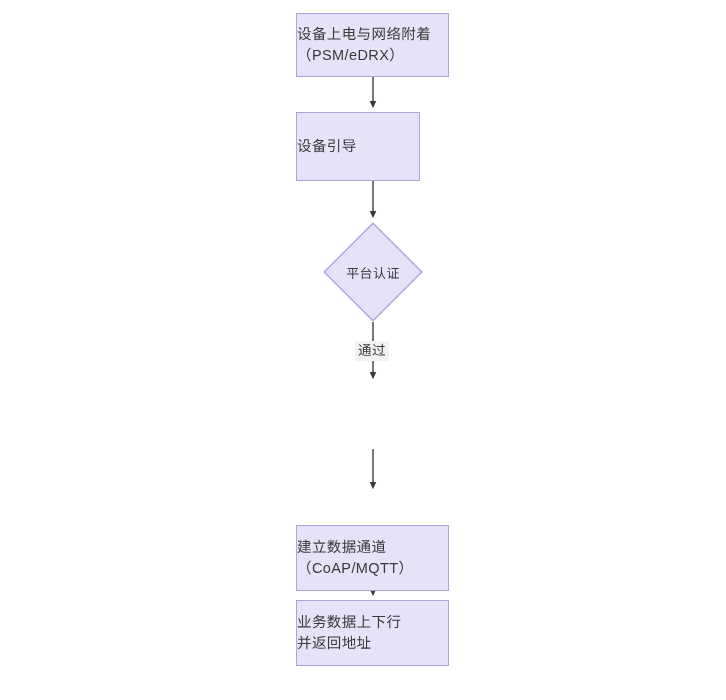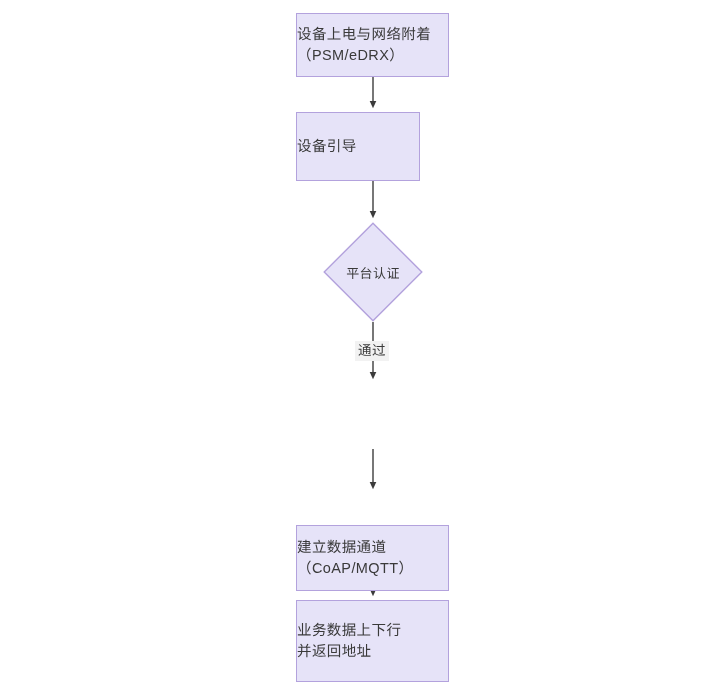--- a/index.html
+++ b/index.html
@@ -52,21 +52,21 @@
     line-height: 21px;
     letter-spacing: 0.4px;
     white-space: nowrap;
     color: #3a3a3a;
   }
 
   .node-1 { left: 296px; top: 13px;  width: 153px; height: 64px; }
   .node-2 { left: 296px; top: 112px; width: 124px; height: 69px; }
   .node-4 { left: 296px; top: 383px; width: 153px; height: 66px; }
   .node-5 { left: 296px; top: 493px; width: 153px; height: 66px; margin-top: 32px; }
-  .node-6 { left: 296px; top: 600px; width: 153px; height: 82px; }
+  .node-6 { left: 296px; top: 600px; width: 153px; height: 66px; }
 
   
   .decision {
     position: absolute;
     left: 323px;
     top: 222px;
     width: 100px;
     height: 100px;
     z-index: 2;
   }

